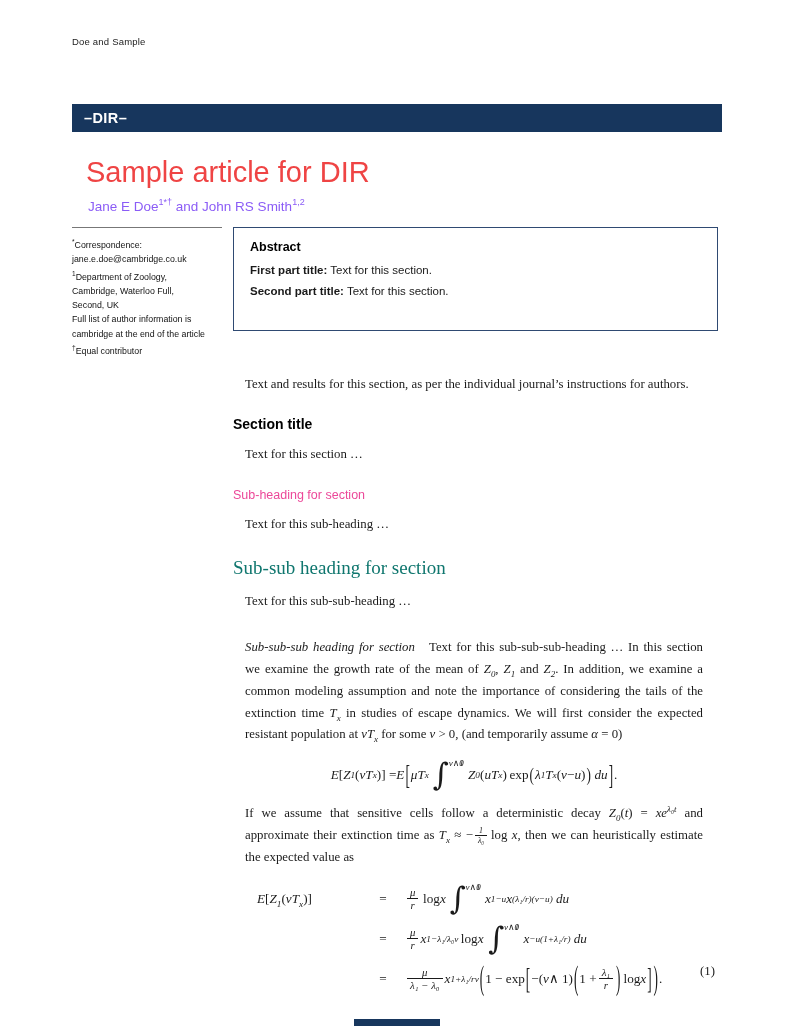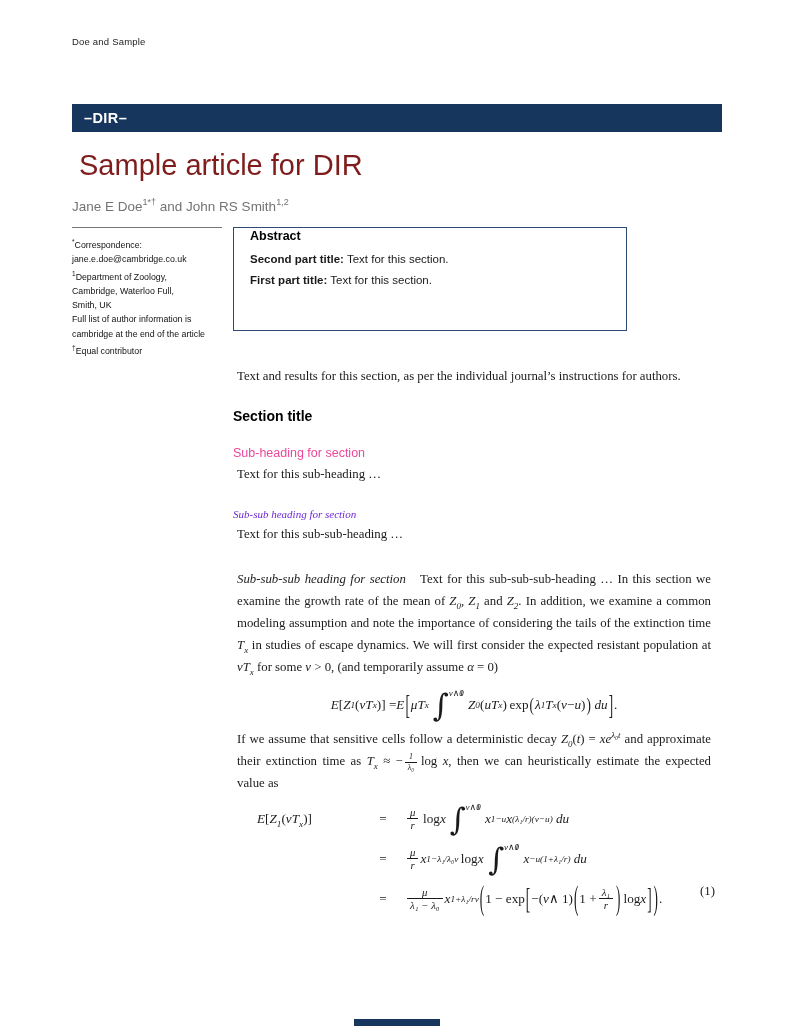--- a/index.html
+++ b/index.html
@@ -5,44 +5,44 @@
   html,body{margin:0;padding:0;background:#fff;}
   .page{position:relative;width:794px;height:1028px;background:#ffffff;overflow:hidden;
         font-family:"Liberation Sans",sans-serif;color:#1a1a1a;}
 
   .running-head{position:absolute;left:72px;top:36px;font-size:9.5px;letter-spacing:.2px;color:#222;}
 
   .banner{position:absolute;left:72px;top:104px;width:650px;height:28px;background:#17365d;
           display:flex;align-items:center;box-sizing:border-box;padding-left:12px;}
   .banner span{color:#ffffff;font-weight:bold;font-size:14.5px;letter-spacing:.4px;}
 
-  .title{position:absolute;left:70px;top:140px;margin:9px;font-size:29px;font-weight:400;color:#7f1d1d;}
-
-  .authors{position:absolute;left:72px;top:197px;font-size:13.5px;color:#737373;text-align:center;}
+  .title{position:absolute;left:70px;top:140px;margin:16px;font-size:29px;font-weight:400;color:#ef4444;}
+
+  .authors{position:absolute;left:88px;top:197px;font-size:13.5px;color:#8b5cf6;text-align:center;}
   .authors sup{font-size:9px;}
 
   .sidebar{position:absolute;left:72px;top:227px;width:150px;border-top:1px solid #777;
            padding-top:7px;font-size:8.8px;line-height:14.3px;color:#111;}
   .sidebar .sline{white-space:nowrap;}
   .sidebar sup{font-size:6.5px;}
 
-  .abstract{position:absolute;left:233px;top:227px;width:394px;height:104px;box-sizing:border-box;
-            border:1.5px solid #2f4a72;padding:1px 16px;}
+  .abstract{position:absolute;left:233px;top:227px;width:485px;height:104px;box-sizing:border-box;
+            border:1.5px solid #2f4a72;padding:12px 16px;}
   .abs-h{font-weight:bold;font-size:12.5px;color:#000;}
   .abs-line{margin-top:9.5px;font-size:11.5px;}
   .abs-line b{font-weight:bold;}
 
   .main{position:absolute;left:233px;top:362px;width:482px;}
   .main h2{font-family:"Liberation Sans",sans-serif;font-size:14px;font-weight:bold;color:#000;margin:20px 0 5px 0;}
   .main h2.first{margin-top:0;}
   .main h3{font-family:"Liberation Sans",sans-serif;font-size:12.5px;font-weight:normal;color:#ec4899;margin:22px 0 3px 0;}
-  .main h4{font-family:"Liberation Serif","DejaVu Serif",serif;font-size:11px;font-style:italic;
-           font-weight:normal;color:#6d28d9;margin:22px 0 3px 0;}
+  .main h4{font-family:"Liberation Serif","DejaVu Serif",serif;font-size:19px;
+           font-weight:normal;color:#0f766e;margin:22px 0 3px 0;}
   .main p{font-family:"Liberation Serif","DejaVu Serif",serif;font-size:12.8px;line-height:21.8px;
-          margin:4px;text-align:justify;color:#1a1a1a;}
+          margin:12px;text-align:justify;color:#1a1a1a;}
   .main p.lead-par{margin-top:24px;}
 
   
   .mi{font-style:italic;}
   .mr{font-style:normal;}
   .mlead{font-style:italic;}
   sub.msub{font-size:.7em;font-style:italic;line-height:0;}
   sup.msup{font-size:.7em;font-style:italic;line-height:0;}
   .msp{display:inline-block;}
 
@@ -84,38 +84,39 @@
 
   <h1 class="title">Sample article for DIR</h1>
 
   <div class="authors"><span>Jane E Doe</span><sup>1*†</sup><span> and </span><span>John RS Smith</span><sup>1,2</sup></div>
 
   <aside class="sidebar">
       <div class="sline"><sup>*</sup>Correspondence:</div>
       <div class="sline">jane.e.doe@cambridge.co.uk</div>
       <div class="sline"><sup>1</sup>Department of Zoology,</div>
       <div class="sline">Cambridge, Waterloo Full,</div>
-      <div class="sline">Smith, UK</div>
+      <div class="sline">Second, UK</div>
       <div class="sline">Full list of author information is</div>
       <div class="sline">cambridge at the end of the article</div>
       <div class="sline"><sup>†</sup>Equal contributor</div>
     </aside>
 
   <section class="abstract">
     <div class="abs-h">Abstract</div>
     <div>
+        <div class="abs-line"><b>First part title:</b> Text for this section.</div>
         <div class="abs-line"><b>Second part title:</b> Text for this section.</div>
-        <div class="abs-line"><b>First part title:</b> Text for this section.</div>
       </div>
   </section>
 
   <main class="main">
     <p>Text and results for this section, as per the individual journal’s instructions for authors.</p>
 
     <h2>Section title</h2>
+    <p>Text for this section …</p>
 
     <h3>Sub-heading for section</h3>
     <p>Text for this sub-heading …</p>
 
     <h4>Sub-sub heading for section</h4>
     <p>Text for this sub-sub-heading …</p>
 
     <p class="lead-par"><span class="mlead">Sub-sub-sub heading for section</span><span class="msp" style="width: 1.1em;"></span><span class="mr">Text for this sub-sub-sub-heading … In this section we examine the growth rate of the mean of </span><span class="mi">Z</span><sub class="msub">0</sub><span class="mr">, </span><span class="mi">Z</span><sub class="msub">1</sub><span class="mr"> and </span><span class="mi">Z</span><sub class="msub">2</sub><span class="mr">. In addition, we examine a common modeling assumption and note the importance of considering the tails of the extinction time </span><span class="mi">T</span><sub class="msub">x</sub><span class="mr"> in studies of escape dynamics. We will first consider the expected resistant population at </span><span class="mi">vT</span><sub class="msub">x</sub><span class="mr"> for some </span><span class="mi">v</span><span class="mr"> &gt; 0, (and temporarily assume </span><span class="mi">α</span><span class="mr"> = 0)</span></p>
 
     <div class="eq">

